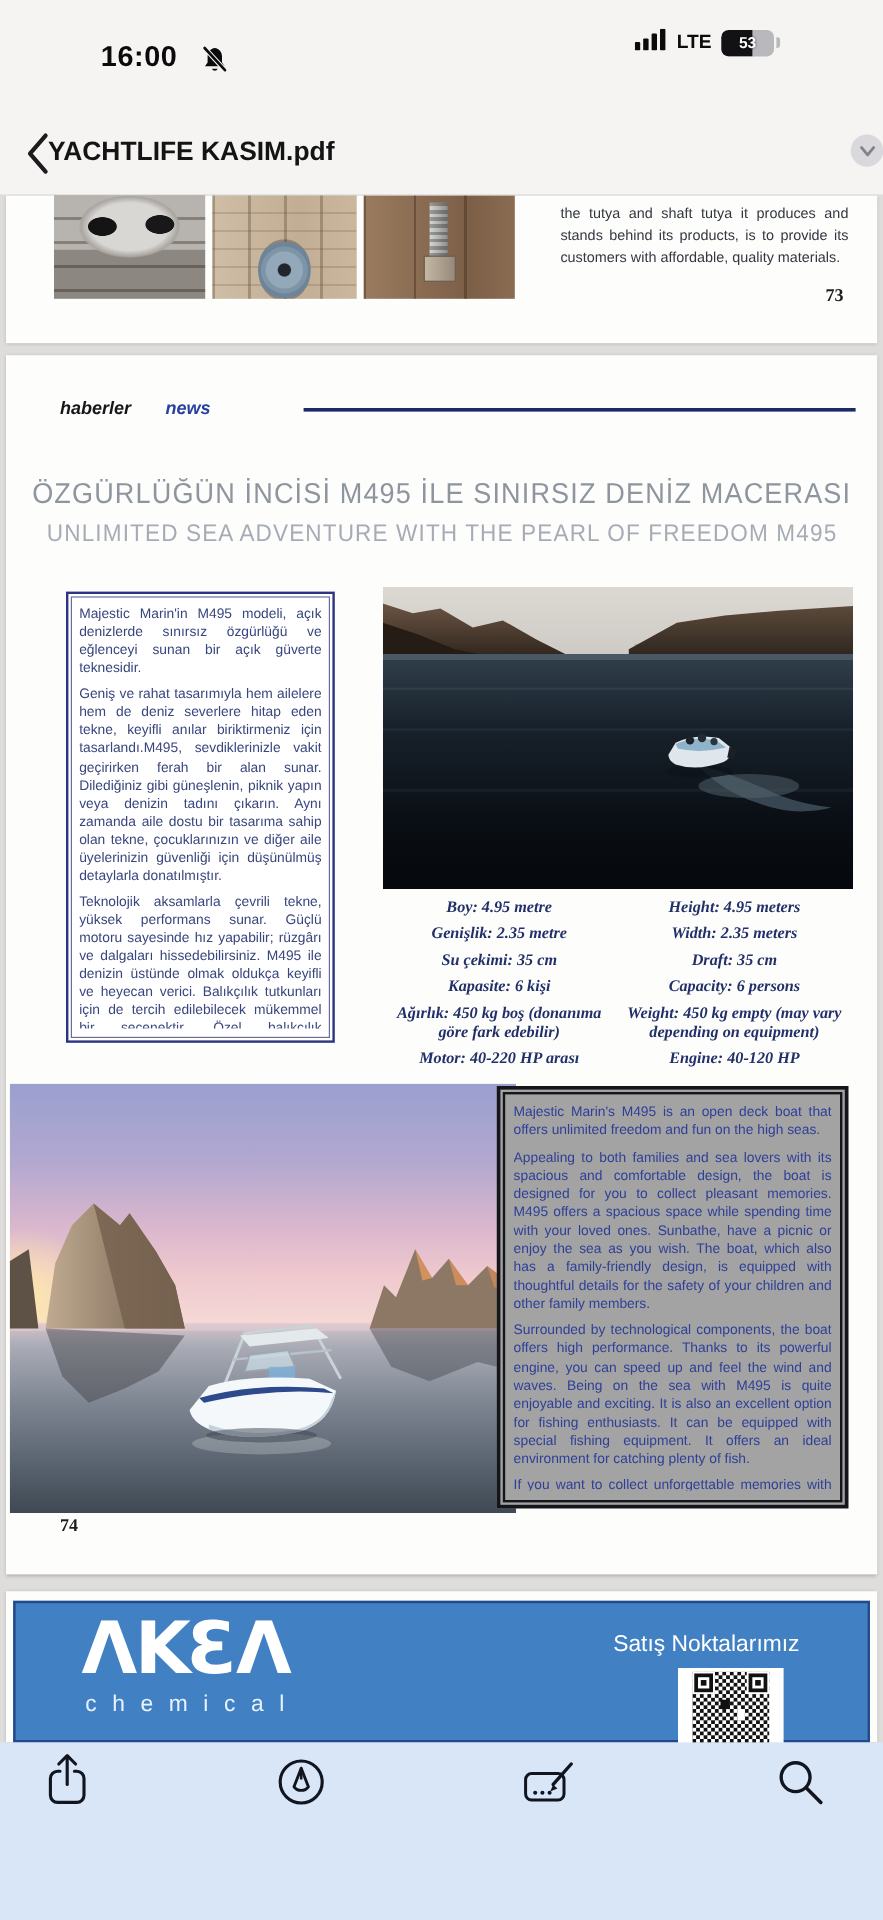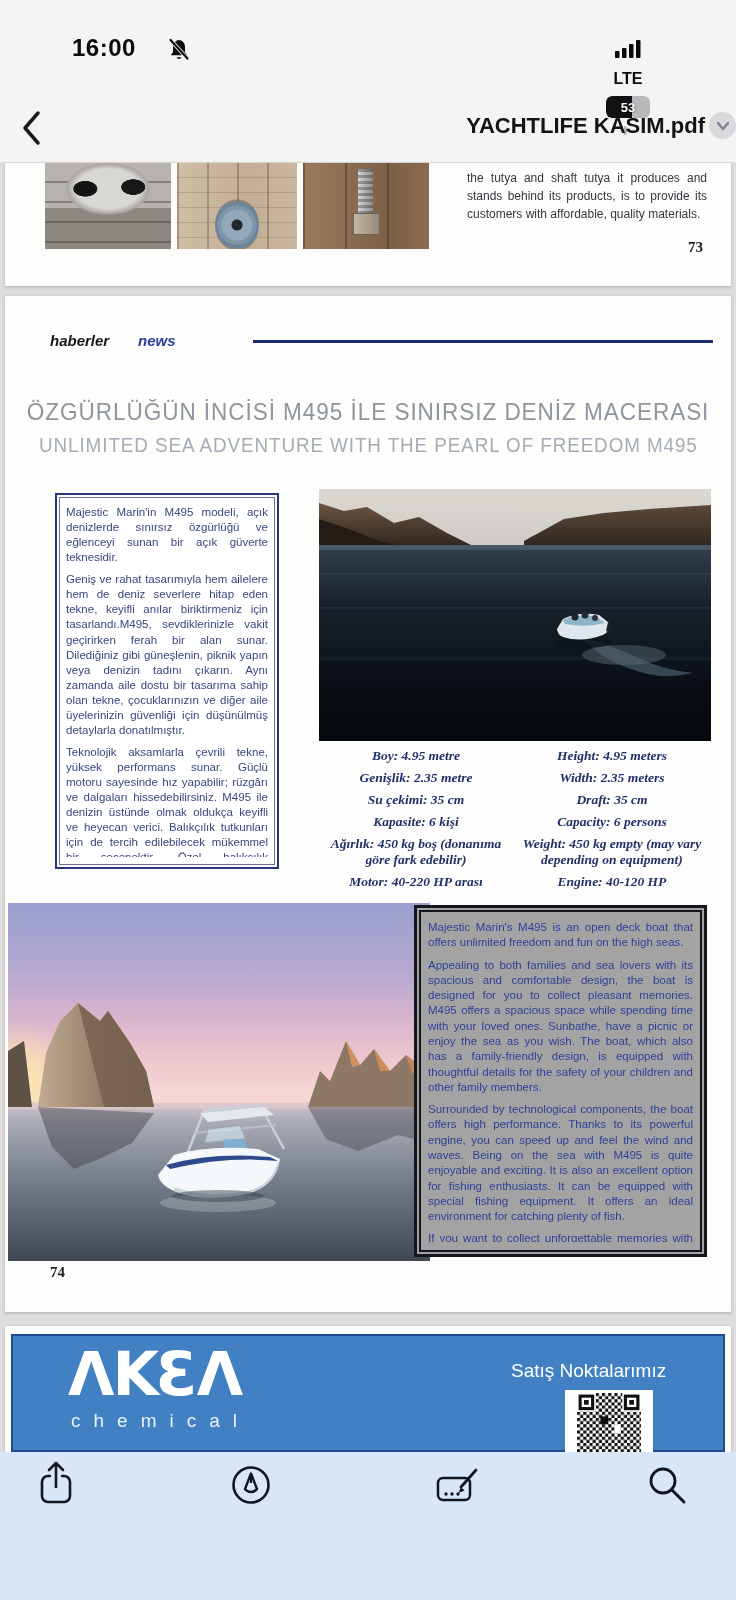--- a/index.html
+++ b/index.html
@@ -1,32 +1,32 @@
 <!DOCTYPE html>
 <html><head>
 <meta charset="utf-8">
 <style>
   html,body{margin:0;padding:0;background:#c9c8c6;}
   .screen{position:relative;width:736px;height:1600px;overflow:hidden;
     background:#dedddb;font-family:"Liberation Sans",sans-serif;}
 
   
   .chrome{position:absolute;top:0;left:0;right:0;height:162px;background:#f5f4f2;}
-  .time{position:absolute;left:72px;top:34px;font-size:24px;font-weight:700;color:#0b0b0c;letter-spacing:.5px;}
+  .time{position:absolute;left:84px;top:34px;font-size:24px;font-weight:700;color:#0b0b0c;letter-spacing:.5px;}
   .bell{position:absolute;left:168px;top:38px;}
-  .sb-right{position:absolute;right:86px;top:40px;display:flex;align-items:center;gap:8px;flex-direction:column;}
+  .sb-right{position:absolute;right:86px;top:24px;display:flex;align-items:center;gap:8px;}
   .lte{font-size:16px;font-weight:700;color:#0b0b0c;}
   .battery{position:relative;width:44px;height:22px;border-radius:6px;background:#b9b8bc;overflow:hidden;}
   .battery .fill{position:absolute;left:0;top:0;bottom:0;width:58%;background:#121214;border-radius:6px 0 0 6px;}
   .battery .pct{position:absolute;inset:0;display:flex;align-items:center;justify-content:center;
     font-size:13px;font-weight:700;color:#fff;text-shadow:0 0 2px rgba(0,0,0,.7);}
   .bat-nub{width:3px;height:9px;background:#b9b8bc;border-radius:0 2px 2px 0;margin-left:-6px;}
   .navrow{position:absolute;top:108px;left:0;right:0;height:50px;}
   .back{position:absolute;left:22px;top:2px;cursor:pointer;}
-  .titlewrap{position:absolute;left:0;right:0;top:4px;display:flex;justify-content:flex-end;align-items:center;gap:4px;padding-left:40px;}
+  .titlewrap{position:absolute;left:0;right:0;top:4px;display:flex;justify-content:space-between;align-items:center;gap:16px;padding-left:40px;}
   .doc-title{font-size:22px;font-weight:700;color:#141415;}
   .title-menu{width:27px;height:27px;border-radius:50%;background:#d9d8dc;display:flex;align-items:center;justify-content:center;}
 
   
   .page{position:absolute;left:5px;width:726px;background:#fdfdfc;box-shadow:0 1px 3px rgba(0,0,0,.22);}
   .p-num{font-family:"Liberation Serif",serif;font-weight:700;font-size:15px;color:#1d1d1f;}
 
   
   .photo{position:absolute;top:0;height:86px;overflow:hidden;background:#b0a896;}
   .prevtext{position:absolute;left:462px;top:6px;width:240px;font-size:12px;line-height:1.5;

